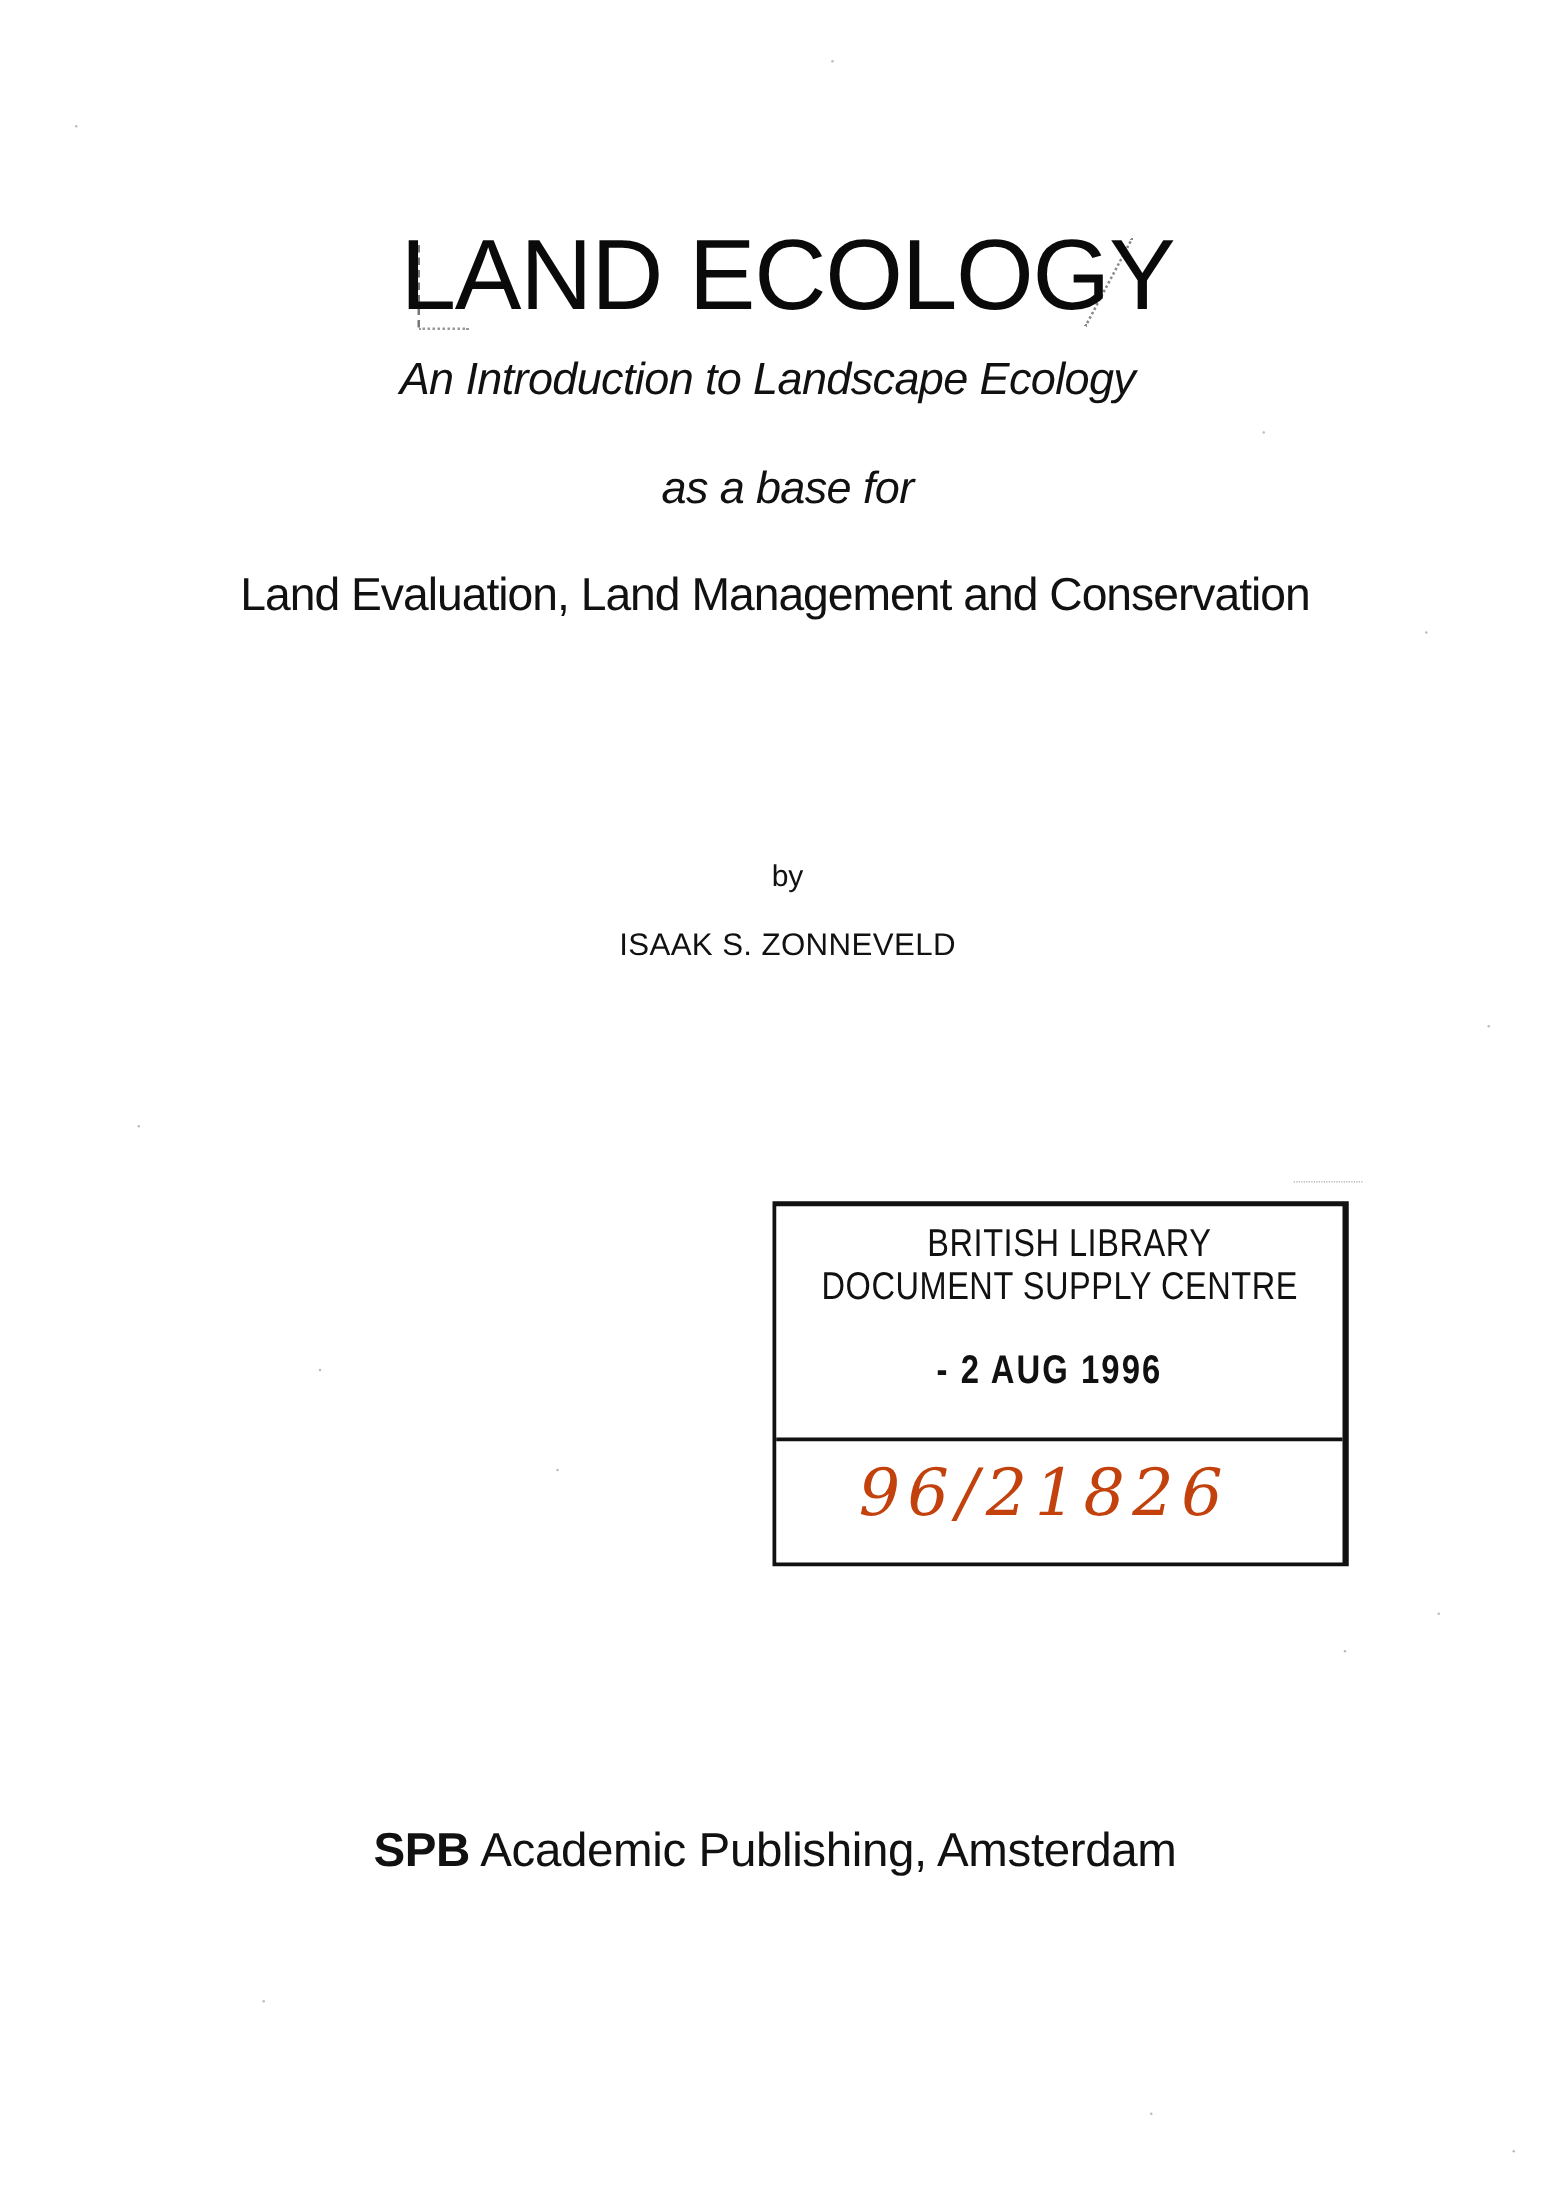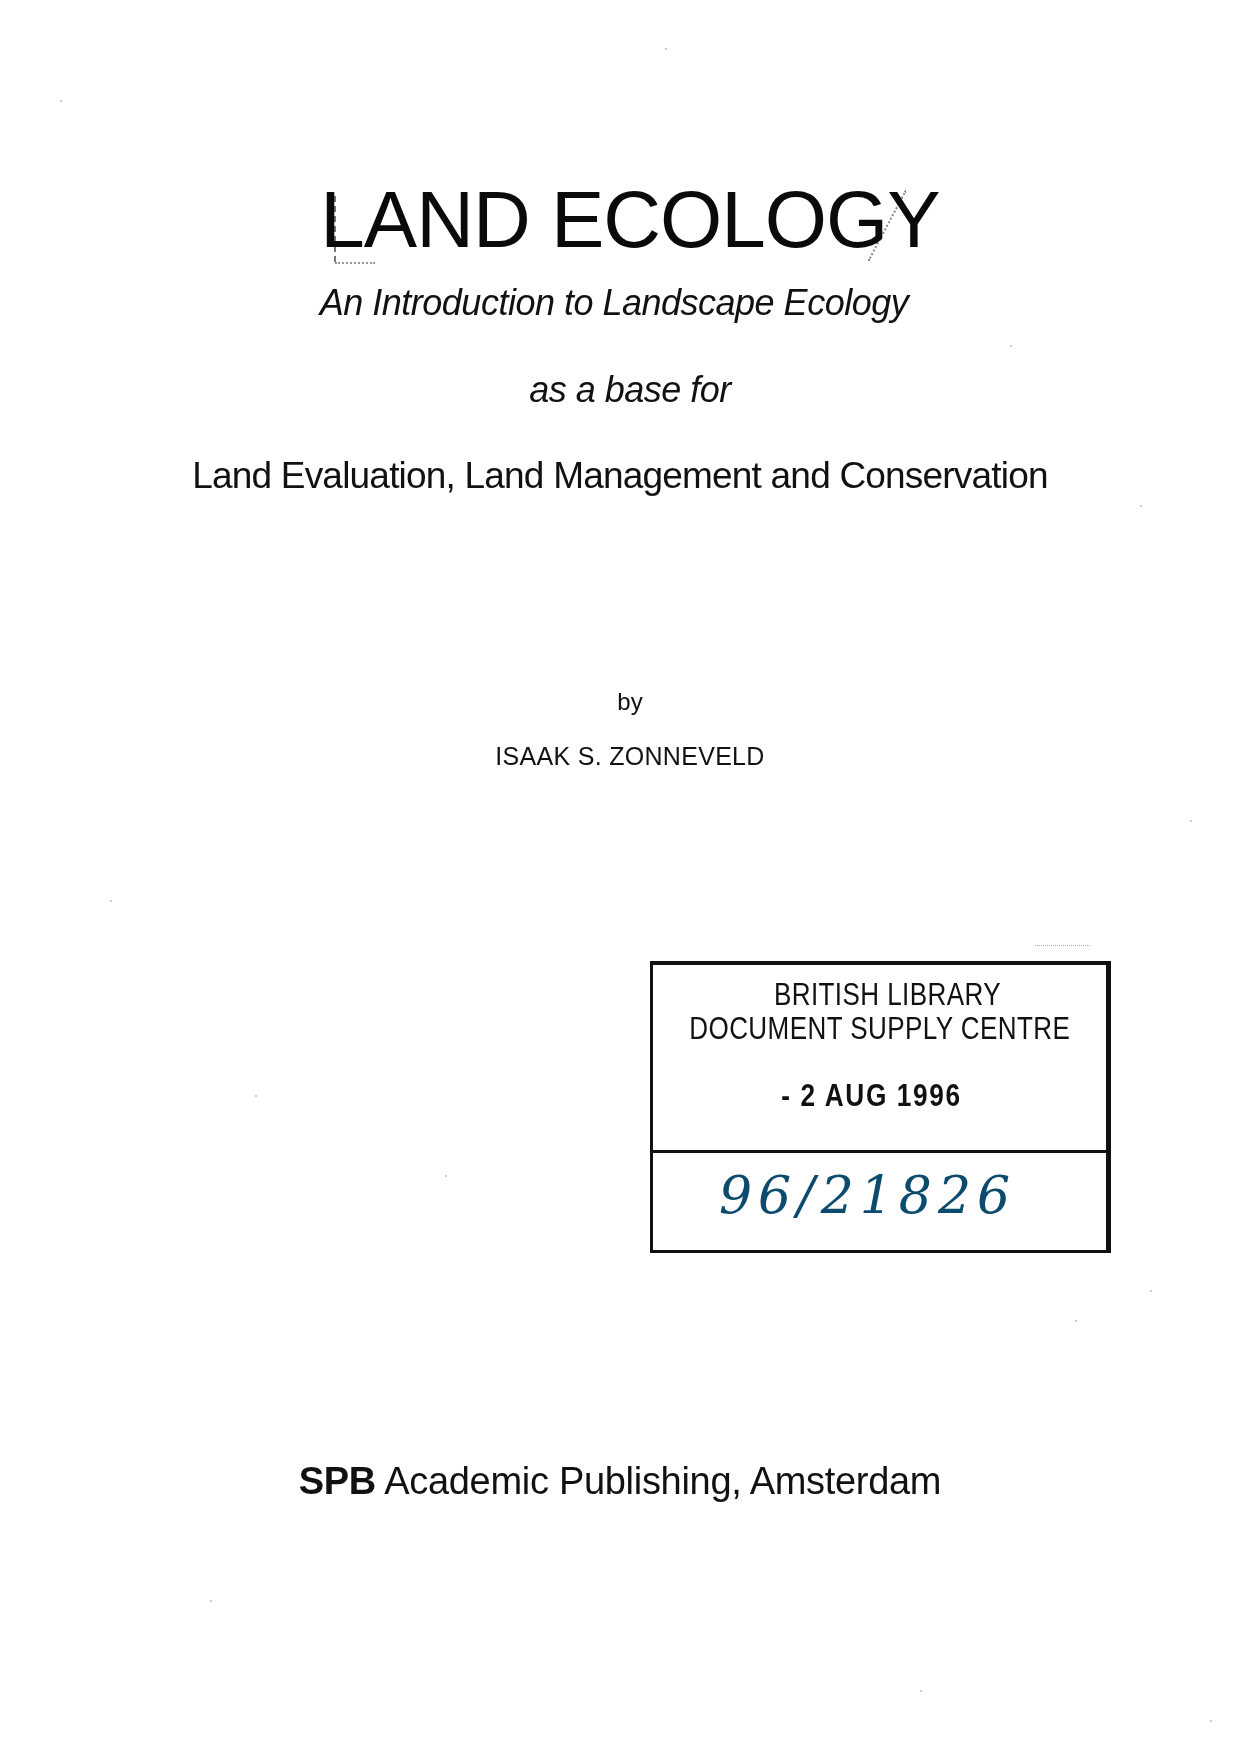--- a/index.html
+++ b/index.html
@@ -79,21 +79,21 @@
       font-size: 24px;
       left: 10px;
     }
     .author {
       top: 742px;
       font-size: 25px;
       letter-spacing: 0.3px;
       left: 10px;
     }
     .stamp {
-      left: 650px;
+      left: 618px;
       top: 961px;
       width: 461px;
       height: 292px;
       border: 3px solid #111;
       border-top-width: 4px;
       border-right-width: 5px;
       box-sizing: border-box;
     }
     .stamp-line1, .stamp-line2, .stamp-date, .stamp-ref {
       position: absolute;
@@ -133,21 +133,21 @@
       height: 0;
       border-top: 3px solid #111;
     }
     .stamp-ref {
       top: 200px;
       font-family: "DejaVu Serif", serif;
       font-size: 52px;
       font-style: italic;
       font-weight: 300;
       letter-spacing: 6px;
-      color: #0c4a6e;
+      color: #c2410c;
       left: -12px;
     }
     .stamp-dash-above {
       left: 1035px;
       top: 945px;
       width: 55px;
       border-top: 1px dotted #aaa;
     }
     .publisher {
       top: 1460px;

